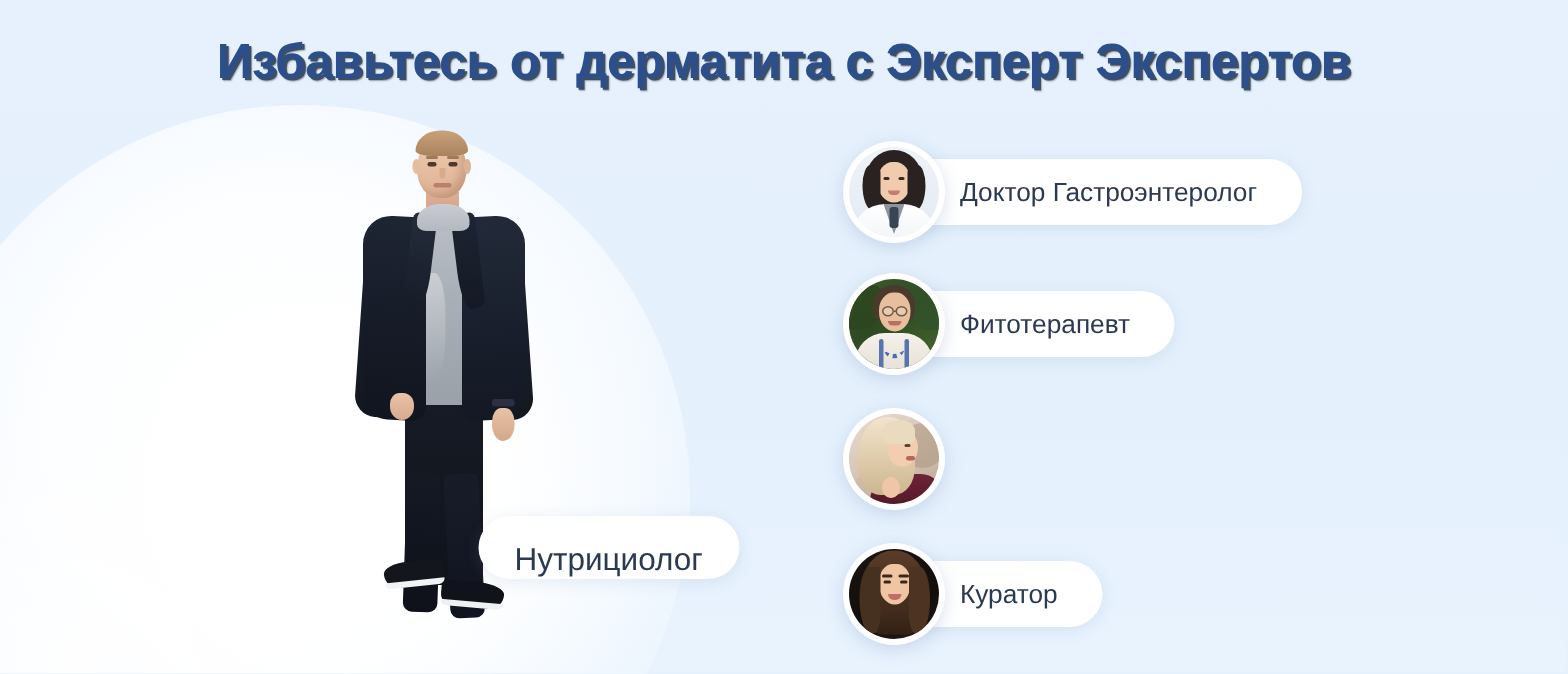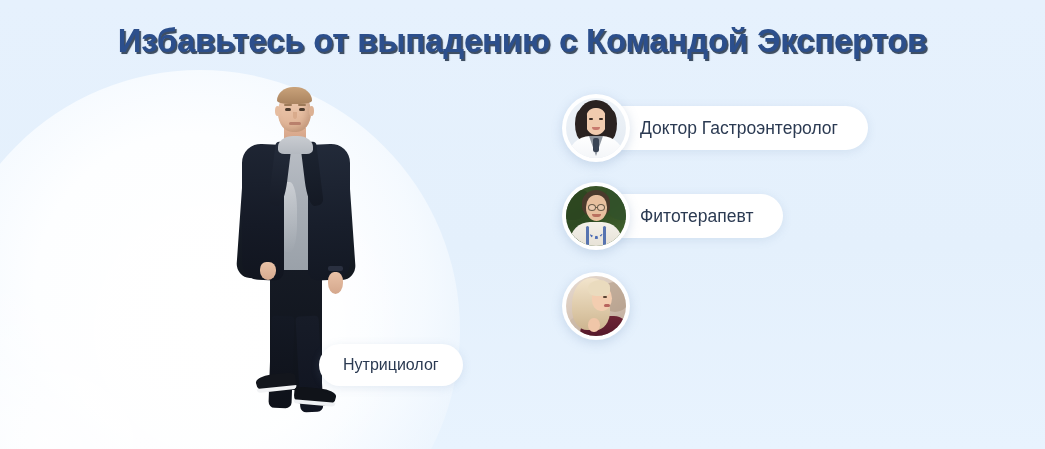--- a/index.html
+++ b/index.html
@@ -149,21 +149,21 @@
   .h-shoe-r:after{content:"";position:absolute;left:0;bottom:0;width:42px;height:4px;background:#eef0f3;border-radius:0 0 8px 8px;}
 
   
   .pill{
     position:absolute;display:flex;align-items:center;
     height:44px;background:#ffffff;border-radius:24px;
     box-shadow:0 2px 10px rgba(110,140,180,0.16);
     padding:0 26px;
     color:#2b3a52;font-size:17.5px;white-space:nowrap;
   }
-  .pill-nutri{left:319px;top:344px;height:42px;font-size:16px;padding:0 24px;z-index:5;}
+  .pill-nutri{left:319px;top:344px;height:42px;font-size:21px;padding:0 24px;z-index:5;align-items:flex-end;}
 
   .row{position:absolute;display:flex;align-items:center;}
   .row .pill-body{
     height:44px;display:flex;align-items:center;
     background:#ffffff;border-radius:24px;
     box-shadow:0 2px 10px rgba(110,140,180,0.16);
     padding:0 30px 0 46px;margin-left:-36px;
     color:#2b3a52;font-size:17.5px;white-space:nowrap;
   }
   .avatar{
@@ -231,21 +231,21 @@
 </style>
 </head>
 <body>
 
 <div id="stage">
 
   <div class="glow-big"></div>
   <div class="glow-soft"></div>
   <div class="corner-wash"></div>
 
-  <div class="headline">Избавьтесь от выпадению  с Командой Экспертов</div>
+  <div class="headline">Избавьтесь от дерматита  с Эксперт Экспертов</div>
 
   <div class="hero">
     <div class="h-arm-l"></div>
     <div class="h-arm-r"></div>
     <div class="h-pants"></div>
     <div class="h-leg-l"></div>
     <div class="h-leg-r"></div>
     <div class="h-shoe-l"></div>
     <div class="h-shoe-r"></div>
     <div class="h-shirt"></div>
@@ -326,14 +326,32 @@
         <div class="hairA"></div>
         <div class="faceA"></div>
         <div class="hairF"></div>
         <div class="eyeR"></div>
         <div class="lips"></div>
         <div class="hand"></div>
       </div>
     </div>
   </div>
 
+  <div class="row" style="left:562px;top:362px;">
+    <div class="avatar av4">
+      <div class="face">
+        <div class="hairA"></div>
+        <div class="faceA"></div>
+        <div class="hairL"></div>
+        <div class="hairR"></div>
+        <div class="browL"></div>
+        <div class="browR"></div>
+        <div class="eyeL"></div>
+        <div class="eyeR"></div>
+        <div class="lips"></div>
+      </div>
+    </div>
+    <div class="pill-body">
+      <span>Куратор</span>
+    </div>
+  </div>
 
 </div>
 
 </body></html>

